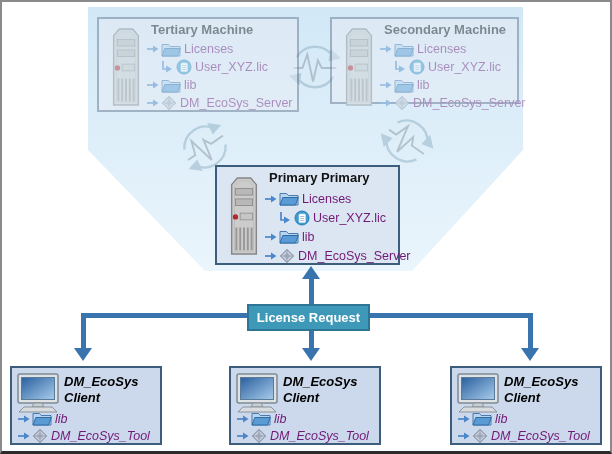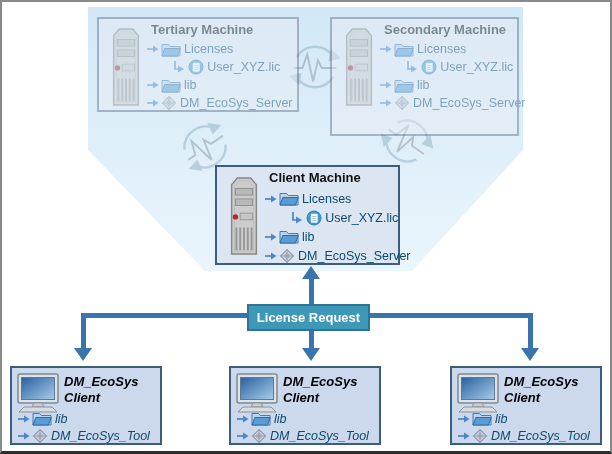--- a/index.html
+++ b/index.html
@@ -13,22 +13,22 @@
 
   
   .machine{z-index:3;background:#e9ecf5;border:2px solid #5a6f88;box-sizing:border-box;padding-left:23px;}
   .machine.primary{background:#dce6f2;border-color:#3d5d7d;}
   .machine.faded{opacity:0.45;}
   .server-icon{position:absolute;left:8px;top:7px;}
   .m-title{position:absolute;left:52px;top:3px;font-size:13px;font-weight:bold;color:#111;white-space:nowrap;}
   .m-rows{position:absolute;left:48px;top:21px;}
   .row{display:flex;align-items:center;height:18px;white-space:nowrap;}
   .machine.primary .row{height:19px;}
-  .row .lbl{font-size:12.5px;color:#0c4a6e;margin-left:3px;}
-  .row.indent{margin-left:13px;justify-content:center;}
+  .row .lbl{font-size:12.5px;color:#701a75;margin-left:3px;}
+  .row.indent{margin-left:13px;}
   .arr{margin-right:2px;flex:none;}
   .ic{flex:none;}
 
   
   .heartbeat{z-index:2;opacity:0.5;}
 
   
   .line{background:#3a74ae;z-index:4;}
   .head-down{width:0;height:0;border-left:9px solid transparent;border-right:9px solid transparent;
              border-top:13px solid #3a74ae;z-index:4;}
@@ -161,21 +161,21 @@
             <use href="#treearrow"></use>
           </svg>
         <svg class="ic" width="16" height="16" viewBox="0 0 16 16">
             <use href="#diamond"></use>
           </svg>
         <span class="lbl">DM_EcoSys_Server</span>
       </div>
     </div>
   </div>
 
-  <div class="abs machine faded" style="left:328px;top:15px;width:189px;height:119px;">
+  <div class="abs machine faded" style="left:328px;top:15px;width:189px;height:87px;">
     <svg class="server-icon" width="38" height="82" viewBox="0 0 40 84">
         <use href="#server"></use>
       </svg>
     <div class="m-title">Secondary Machine</div>
     <div class="m-rows">
       <div class="row">
         <svg class="arr" width="12" height="10" viewBox="0 0 12 10">
             <use href="#treearrow"></use>
           </svg>
         <svg class="ic" width="20" height="15" viewBox="0 0 20 15">
@@ -210,21 +210,21 @@
           </svg>
         <span class="lbl">DM_EcoSys_Server</span>
       </div>
     </div>
   </div>
 
   <div class="abs machine primary" style="left:213px;top:163px;width:185px;height:100px;">
     <svg class="server-icon" width="38" height="84" viewBox="0 0 40 84">
         <use href="#server"></use>
       </svg>
-    <div class="m-title">Client Machine</div>
+    <div class="m-title">Primary Primary</div>
     <div class="m-rows" style="top:22px;">
       <div class="row">
         <svg class="arr" width="12" height="10" viewBox="0 0 12 10">
             <use href="#treearrow"></use>
           </svg>
         <svg class="ic" width="20" height="15" viewBox="0 0 20 15">
             <use href="#folder"></use>
           </svg>
         <span class="lbl">Licenses</span>
       </div>

